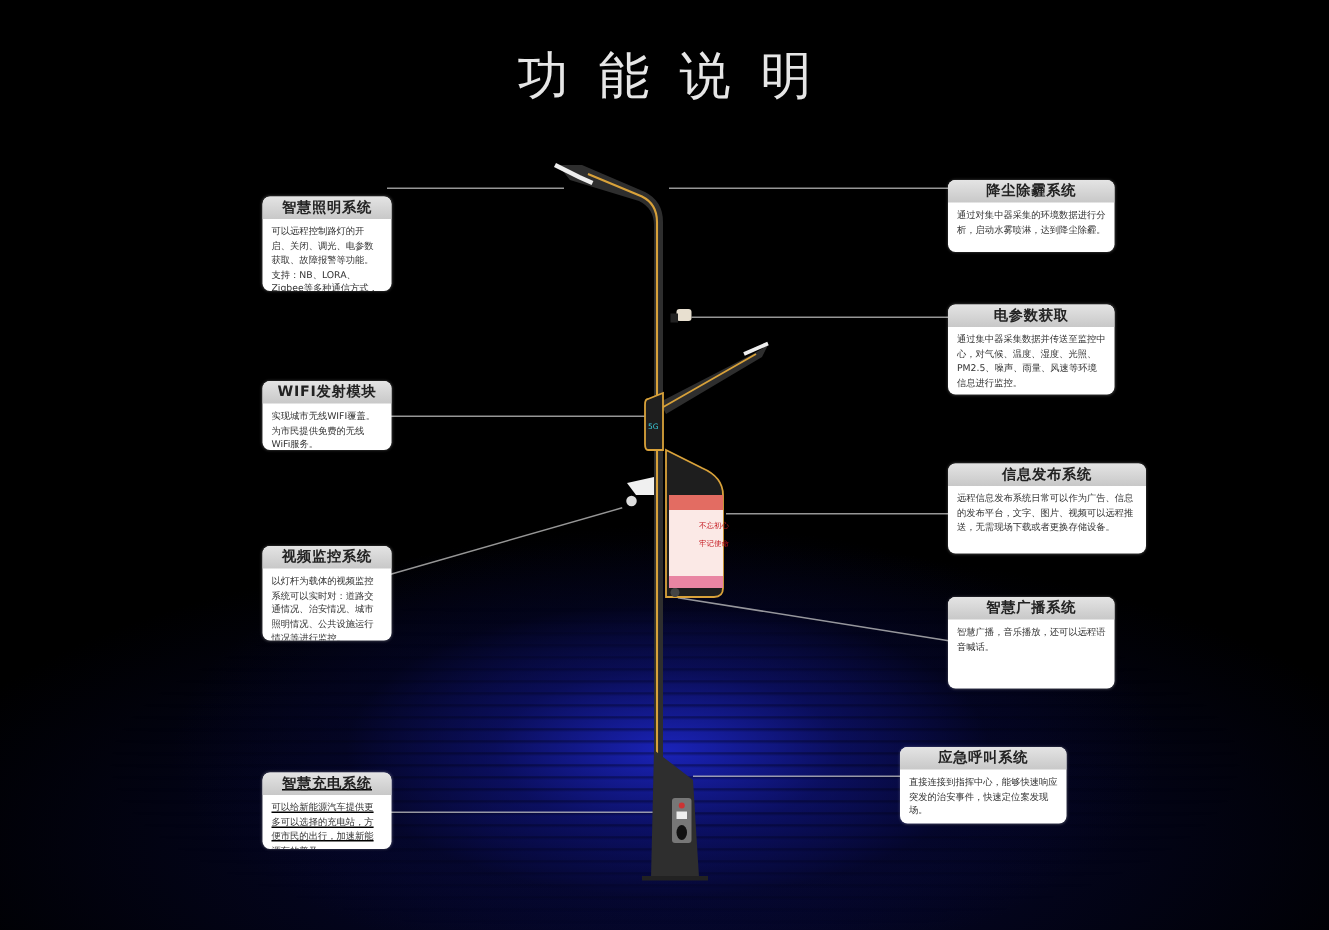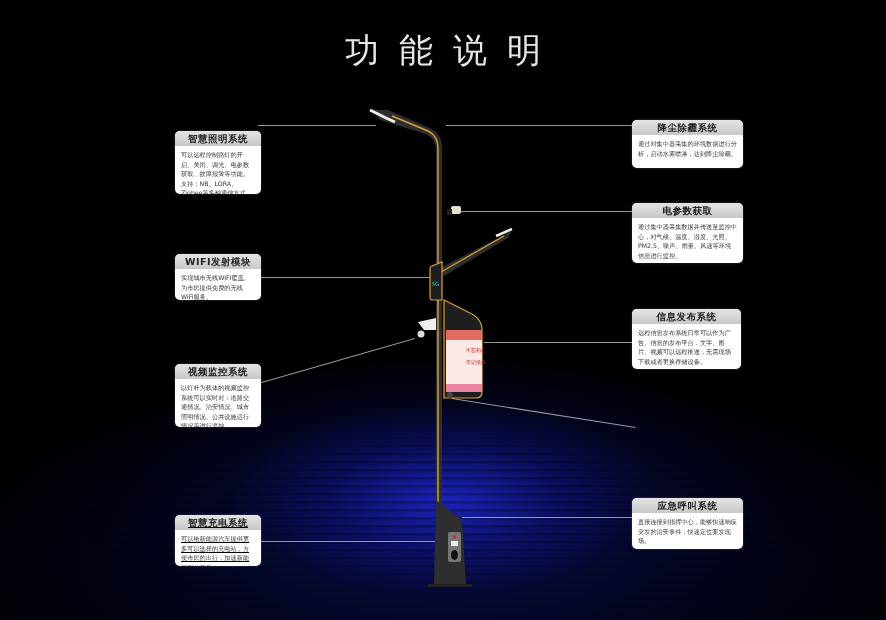--- a/index.html
+++ b/index.html
@@ -106,23 +106,27 @@
   <div class="card" style="left:632px;top:120px;height:48px;width:111px;">
     <div class="card-head">降尘除霾系统</div>
     <div class="card-body">通过对集中器采集的环境数据进行分析，启动水雾喷淋，达到降尘除霾。</div>
   </div>
 
   <div class="card" style="left:632px;top:203px;height:60px;width:111px;">
     <div class="card-head">电参数获取</div>
     <div class="card-body">通过集中器采集数据并传送至监控中心，对气候、温度、湿度、光照、PM2.5、噪声、雨量、风速等环境信息进行监控。</div>
   </div>
 
-  <div class="card" style="left:632px;top:309px;height:60px;width:109px;">
+  <div class="card" style="left:632px;top:309px;height:60px;width:132px;">
     <div class="card-head">信息发布系统</div>
     <div class="card-body">远程信息发布系统日常可以作为广告、信息的发布平台，文字、图片、视频可以远程推送，无需现场下载或者更换存储设备。</div>
   </div>
 
+  <div class="card" style="left:632px;top:398px;height:61px;width:111px;">
+    <div class="card-head">智慧广播系统</div>
+    <div class="card-body">智慧广播，音乐播放，还可以远程语音喊话。</div>
+  </div>
 
-  <div class="card" style="left:632px;top:498px;height:51px;width:111px;">
+  <div class="card" style="left:600px;top:498px;height:51px;width:111px;">
     <div class="card-head">应急呼叫系统</div>
     <div class="card-body">直接连接到指挥中心，能够快速响应突发的治安事件，快速定位案发现场。</div>
   </div>
 </div>
 
 </body></html>

